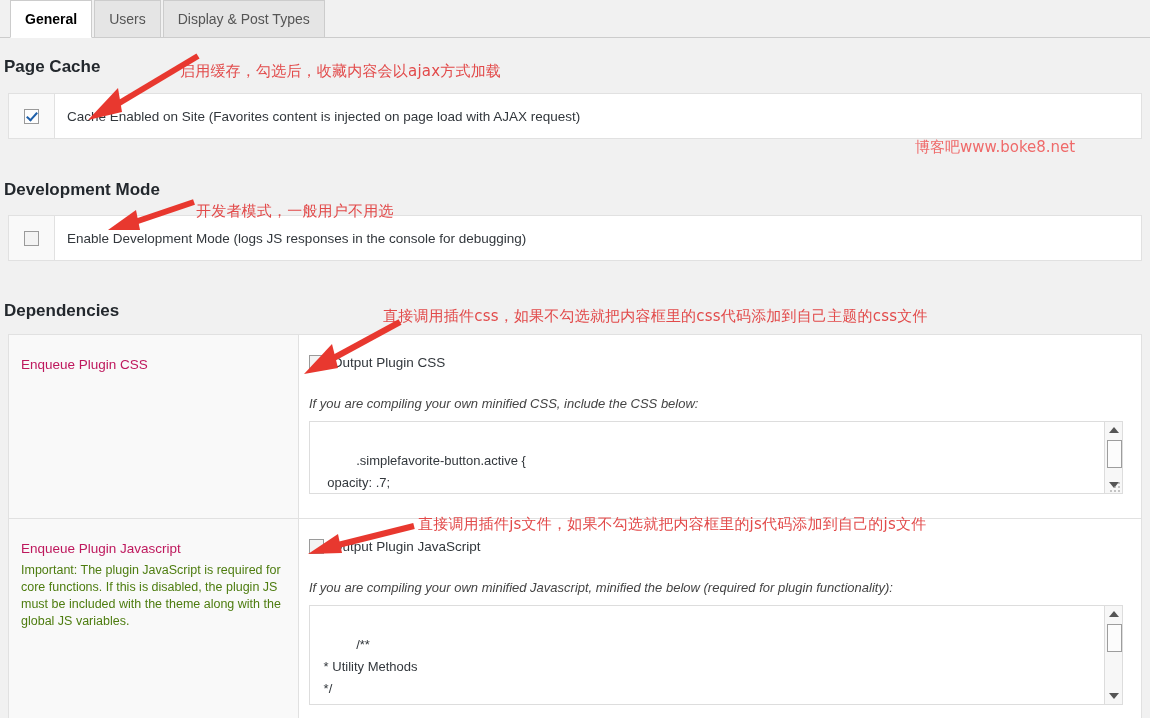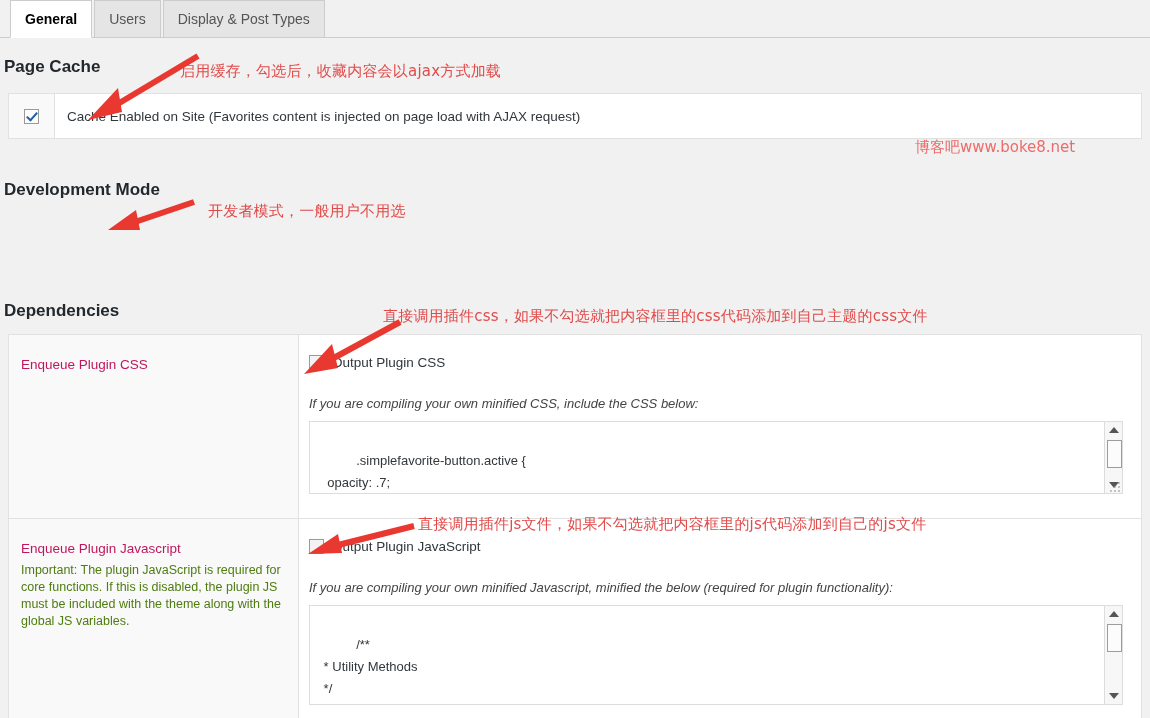--- a/index.html
+++ b/index.html
@@ -275,20 +275,28 @@
     <div class="checkbox-row">
       <div class="cb-cell">
         <span class="cbox checked"></span>
       </div>
       <div class="cb-label">Cache Enabled on Site (Favorites content is injected on page load with AJAX request)</div>
     </div>
   </div>
 
   <div class="section-title" style="left:4px; top:180px;">Development Mode</div>
 
+  <div class="panel" style="left:8px; top:215px; width:1134px; height:46px;">
+    <div class="checkbox-row">
+      <div class="cb-cell">
+        <span class="cbox inner"></span>
+      </div>
+      <div class="cb-label">Enable Development Mode (logs JS responses in the console for debugging)</div>
+    </div>
+  </div>
 
   <div class="section-title" style="left:4px; top:301px;">Dependencies</div>
 
   <div class="form-table" style="left:8px; top:334px; width:1134px; height:400px;">
 
     <div class="ft-row" style="height:185px;">
       <div class="ft-left">
         <h3>Enqueue Plugin CSS</h3>
       </div>
       <div class="ft-right">
@@ -336,21 +344,21 @@
             <div class="thumb"></div>
             <div class="arrow down"><i></i></div>
           </div>
         </div>
       </div>
     </div>
   </div>
 
   <div class="anno" style="left:180px; top:62px;">启用缓存，勾选后，收藏内容会以ajax方式加载</div>
 
-  <div class="anno" style="left:208px; top:202px;text-align:right;">开发者模式，一般用户不用选</div>
+  <div class="anno" style="left:196px; top:202px;text-align:right;">开发者模式，一般用户不用选</div>
 
   <div class="anno" style="left:383px; top:307px;">直接调用插件css，如果不勾选就把内容框里的css代码添加到自己主题的css文件</div>
 
   <div class="anno" style="left:418px; top:515px;">直接调用插件js文件，如果不勾选就把内容框里的js代码添加到自己的js文件</div>
 
   <div class="watermark" style="left:915px; top:138px;">博客吧www.boke8.net</div>
 
   <svg class="arrow-svg" style="left:78px; top:50px;" width="125" height="70">
     <line x1="120" y1="6" x2="38" y2="55" stroke="#e8382f" stroke-width="6"></line>
     <polygon points="10,70 40,38 44,62" fill="#e8382f"></polygon>

